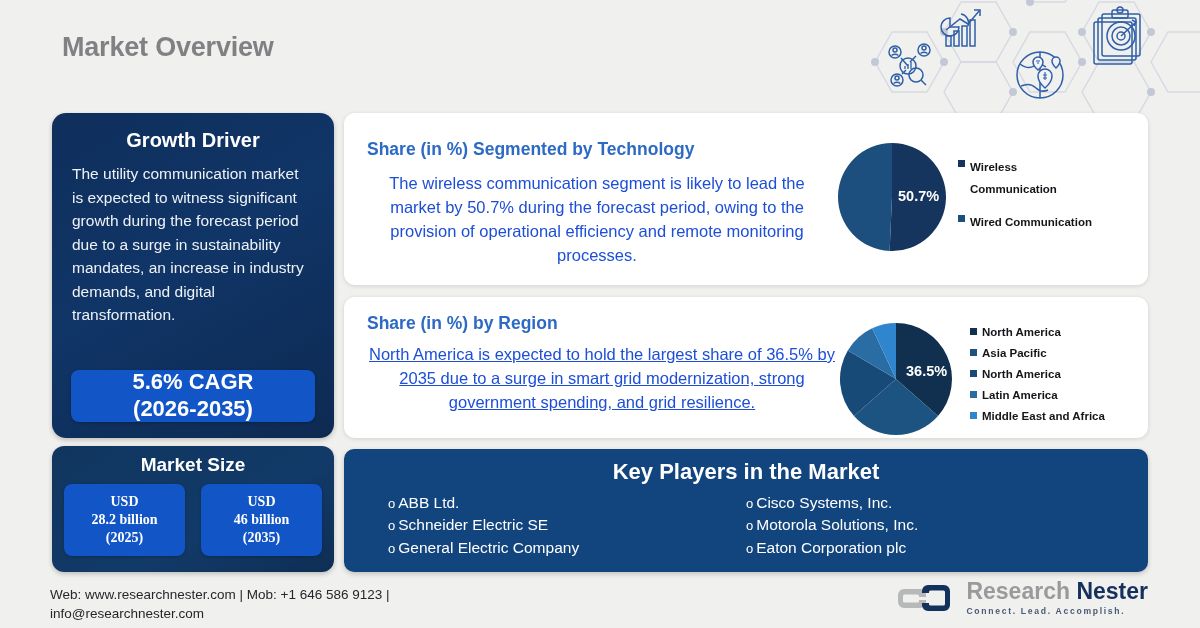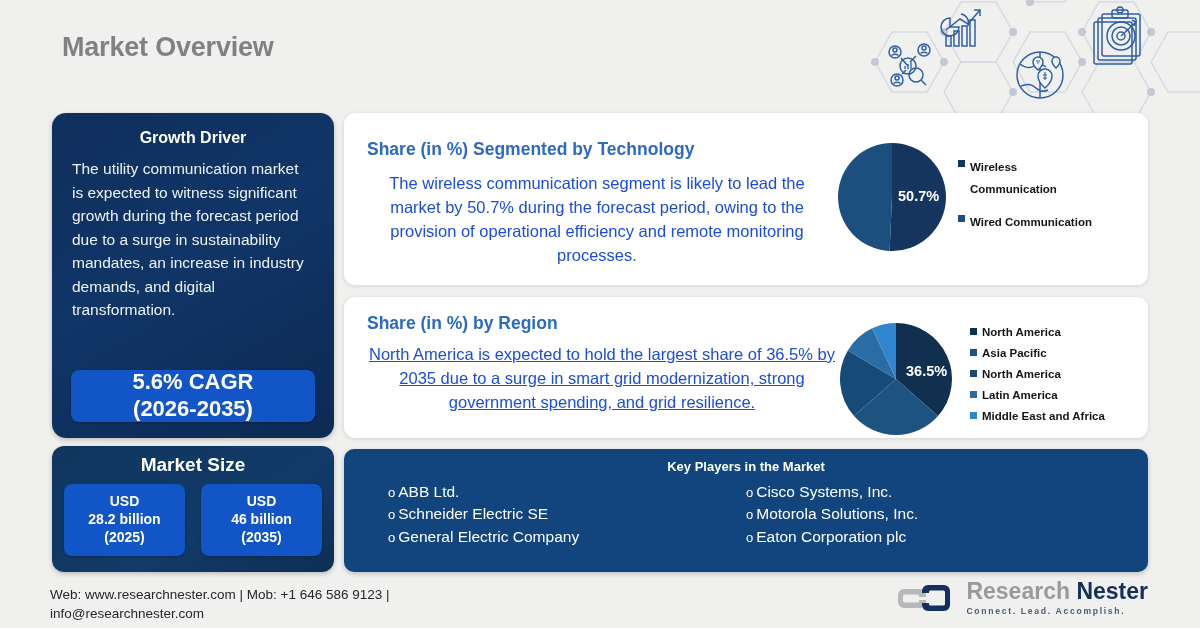--- a/index.html
+++ b/index.html
@@ -33,21 +33,21 @@
   
   .growth-card {
     position: absolute; left: 52px; top: 113px;
     width: 282px; height: 325px;
     background: linear-gradient(150deg,#0f2f5c 0%,#103567 45%,#0d2a52 100%);
     border-radius: 14px;
     box-shadow: 0 2px 5px rgba(0,0,0,.22);
     padding: 16px 20px 16px 20px;
   }
   .growth-title {
-    color: #fff; font-size: 16px; font-weight: bold;
+    color: #fff; font-size: 20px; font-weight: bold;
     text-align: center; margin-bottom: 10px;
   }
   .growth-body {
     color: #eef2f7; font-size: 15.5px; line-height: 1.52;
   }
   .cagr-badge {
     position: absolute; left: 19px; bottom: 16px;
     width: 244px; height: 52px;
     background: #1155c6; border-radius: 8px;
     color: #fff; font-size: 22px; font-weight: bold;
@@ -62,21 +62,21 @@
     width: 282px; height: 126px;
     background: linear-gradient(150deg,#10365f 0%,#123a68 60%,#0e2e54 100%);
     border-radius: 12px;
     box-shadow: 0 2px 5px rgba(0,0,0,.22);
     padding: 8px 12px 12px;
   }
   .msize-title {
     color: #fff; font-size: 19px; font-weight: bold;
     text-align: center; margin-bottom: 8px;
   }
-  .msize-row { display: flex; gap: 16px; justify-content: flex-start; }
+  .msize-row { display: flex; gap: 16px; justify-content: flex-start; font-family: Liberation Serif, serif; }
   .msize-box {
     width: 123px; height: 72px; background: #1155c6;
     border-radius: 8px; color: #fff; font-size: 14px;
     font-weight: bold; line-height: 1.28;
     display: flex; flex-direction: column;
     align-items: center; justify-content: center;
     box-shadow: 0 1px 3px rgba(0,0,0,.25);
   }
 
   
@@ -131,21 +131,21 @@
 
   
   .players-card {
     position: absolute; left: 344px; top: 449px;
     width: 804px; height: 123px;
     background: #12457e; border-radius: 10px;
     box-shadow: 0 2px 5px rgba(0,0,0,.2);
     padding: 10px 0 0 0;
   }
   .players-title {
-    color: #fff; font-size: 13px; font-weight: bold;
+    color: #fff; font-size: 22px; font-weight: bold;
     text-align: center; margin-bottom: 7px;
   }
   .players-cols { display: flex; padding: 0 44px; }
   .players-col { width: 50%; }
   .player-item {
     color: #fff; font-size: 15.5px; line-height: 1.44;
     display: flex; align-items: baseline;
   }
   .player-bullet {
     font-size: 13px; margin-right: 3px; color: #fff;

